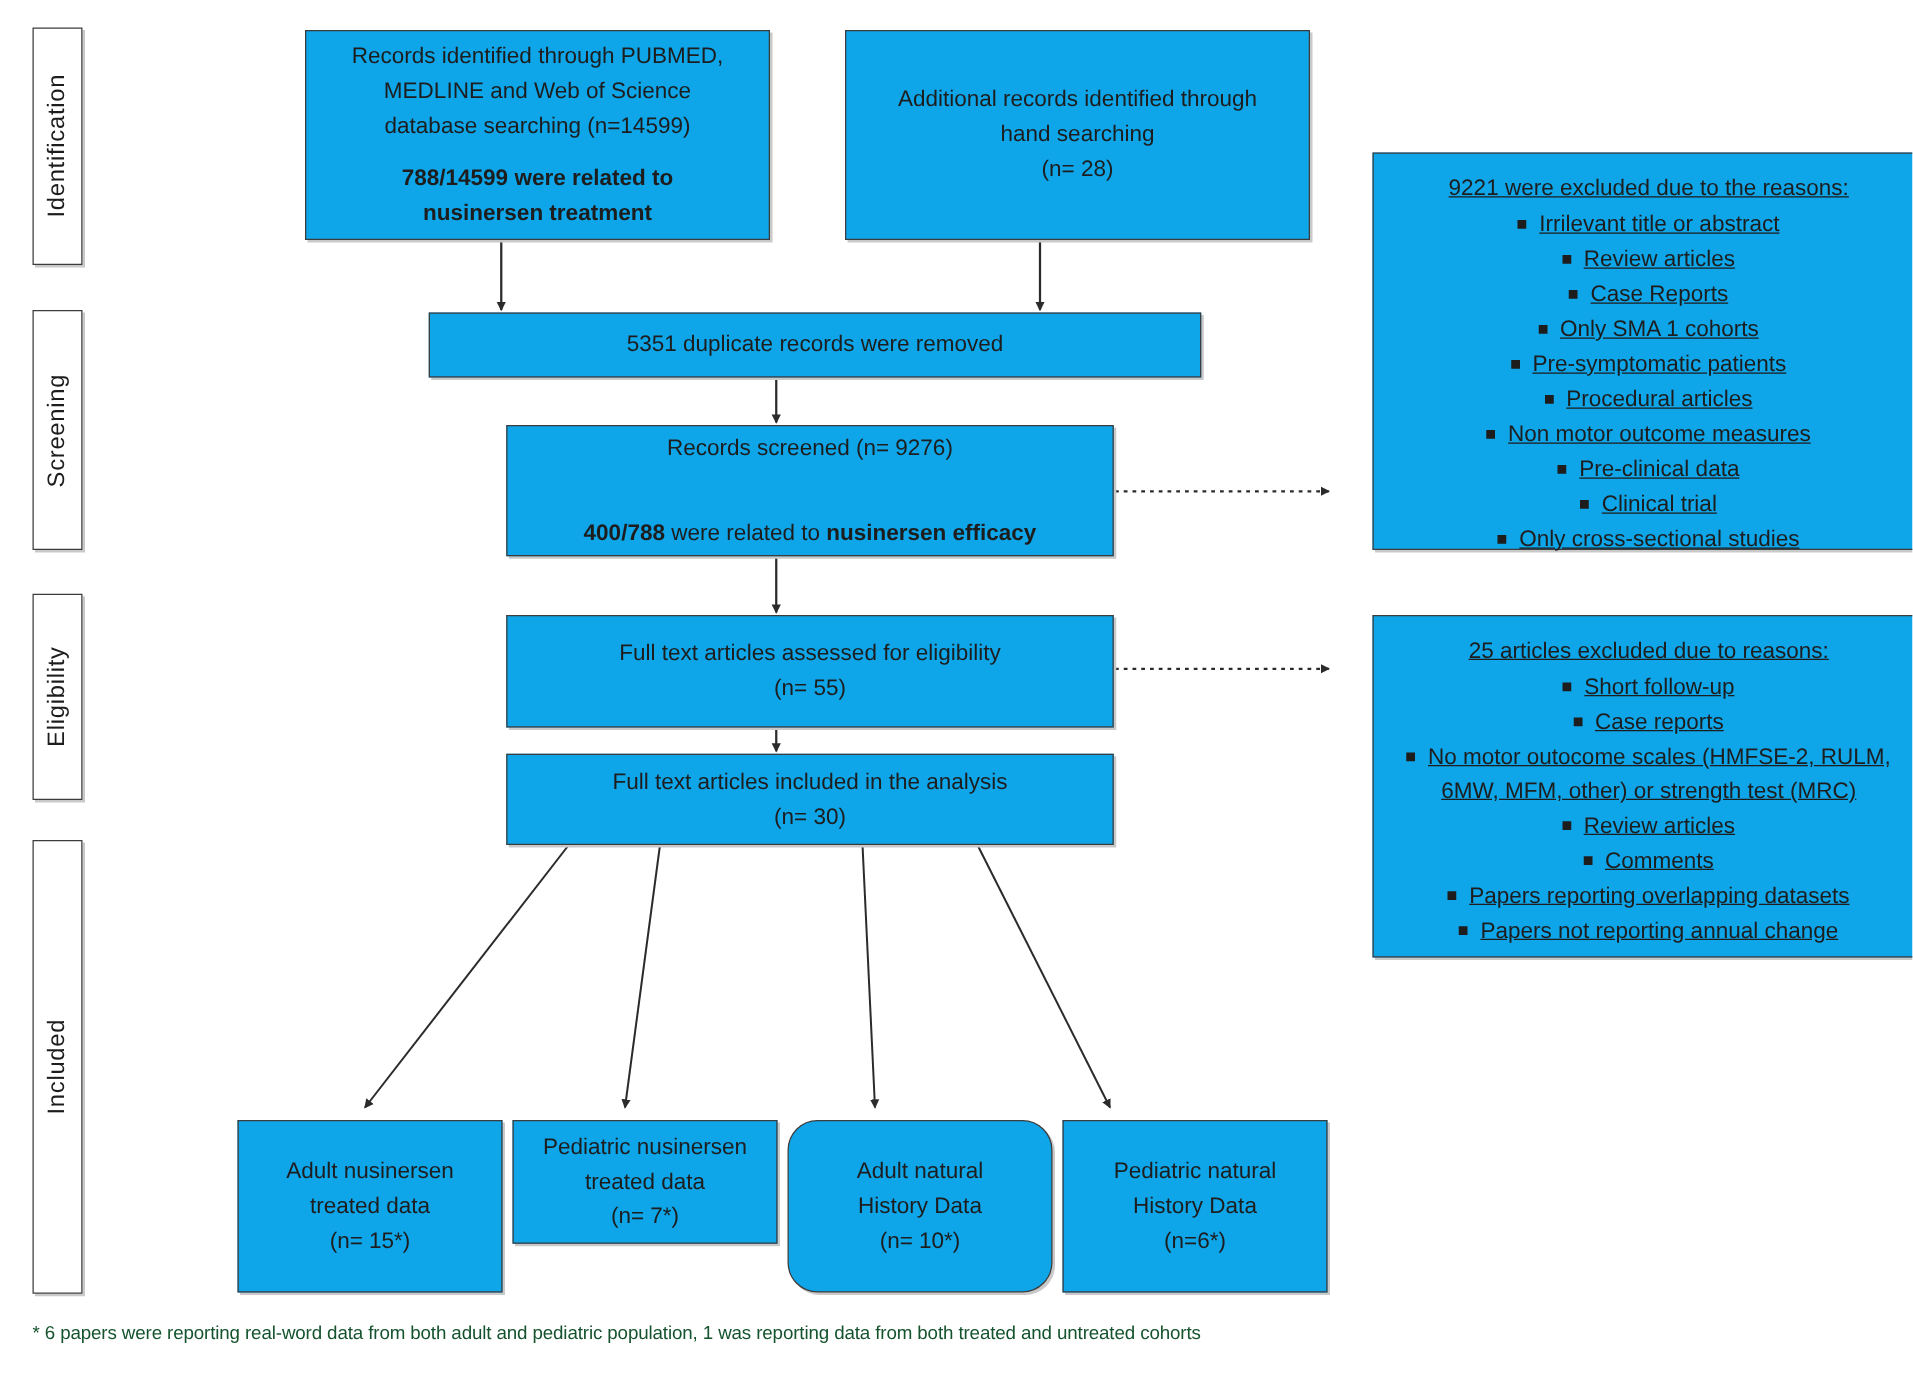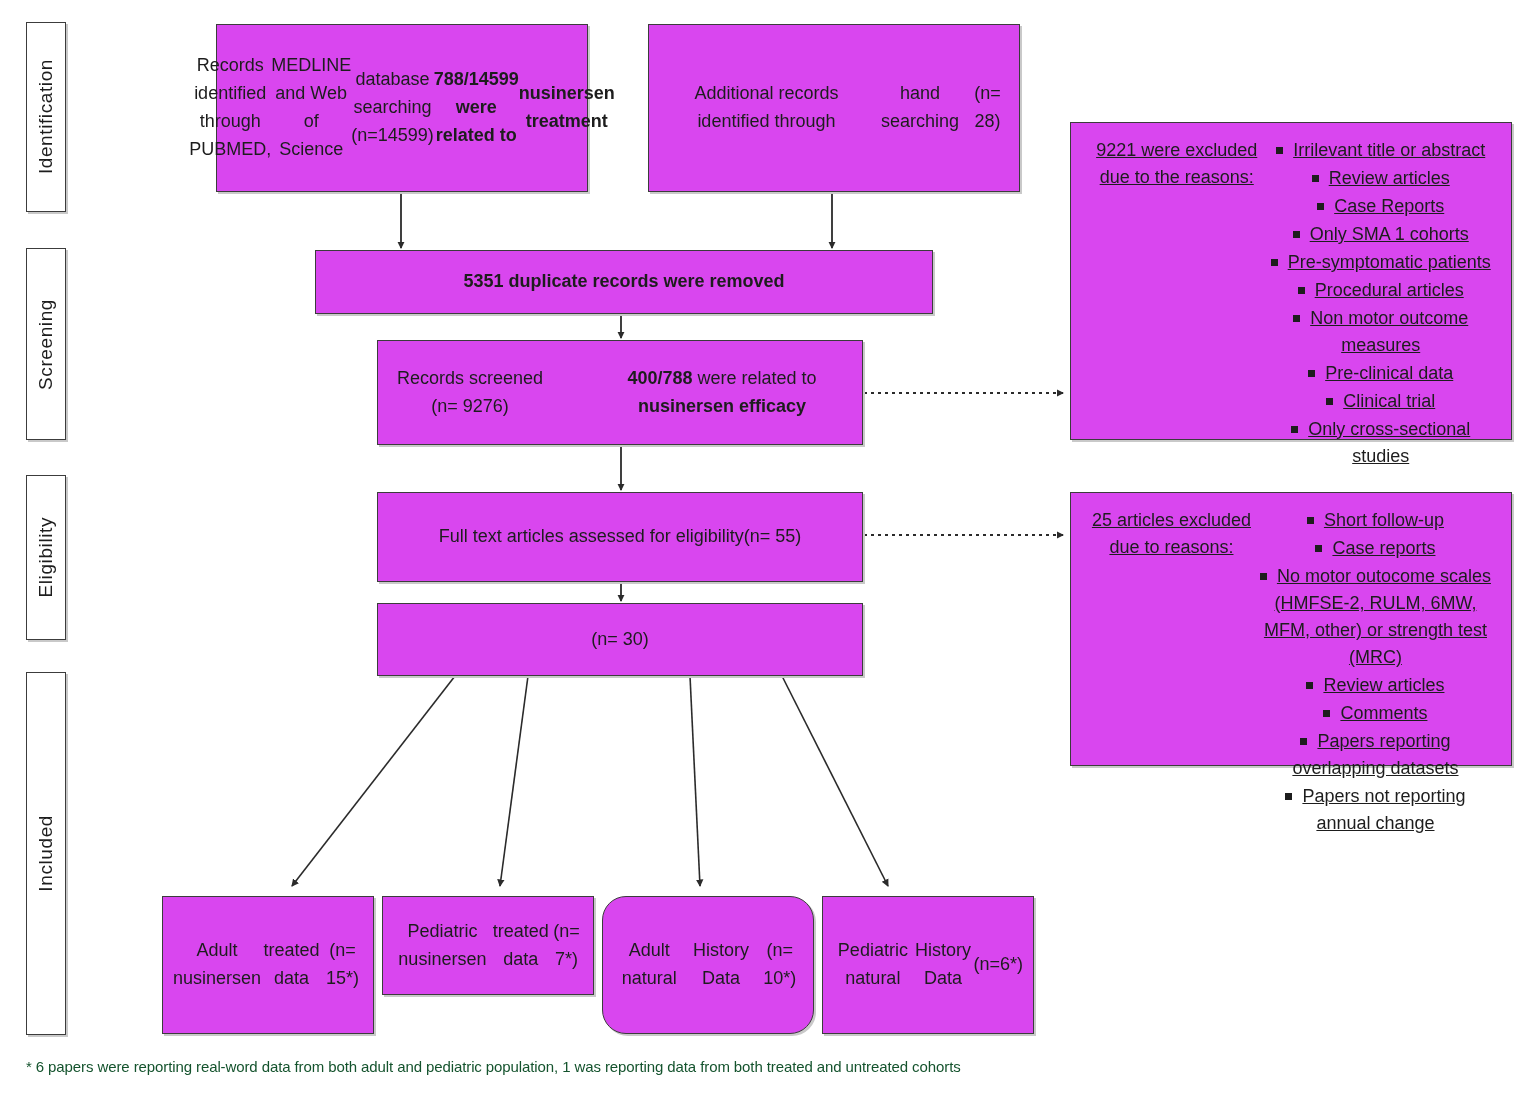--- a/index.html
+++ b/index.html
@@ -23,31 +23,32 @@
     left: 0;
     top: 0;
     width: 1530px;
     height: 1112px;
     pointer-events: none;
   }
   .box {
     position: absolute;
     box-sizing: border-box;
     border: 1.5px solid #3c3c3c;
-    background: #d946ef;
+    background: #0ea5e9;
     box-shadow: 2px 2px 0 0 #c9c9c9;
     display: flex;
-    flex-direction: row;
+    flex-direction: column;
     align-items: center;
     justify-content: center;
     text-align: center;
     font-size: 18px;
     line-height: 1.55;
     color: #1d1d1d;
     padding: 6px 10px;
+    margin-left: 28px;
   }
   .stage {
     position: absolute;
     box-sizing: border-box;
     border: 1.5px solid #3c3c3c;
     background: #ffffff;
     box-shadow: 2px 2px 0 0 #c9c9c9;
     display: flex;
     align-items: center;
     justify-content: center;
@@ -159,36 +160,37 @@
     <span class="ln bold">788/14599 were related to</span>
     <span class="ln bold">nusinersen treatment</span>
   </div>
 
   <div class="box" style="left:648px; top:24px; width:372px; height:168px;align-items:center;">
     <span class="ln">Additional records identified through</span>
     <span class="ln">hand searching</span>
     <span class="ln">(n= 28)</span>
   </div>
 
-  <div class="box" style="left:315px; top:250px; width:618px; height:64px;font-weight:bold;">
+  <div class="box" style="left:315px; top:250px; width:618px; height:52px;">
     <span class="ln">5351 duplicate records were removed</span>
   </div>
 
   <div class="box" style="left:377px; top:340px; width:486px; height:105px;gap:20px;">
     <span class="ln">Records screened  (n= 9276)</span>
     <span class="spacer"></span>
     <span class="ln"><b>400/788</b><span> were related to </span><b>nusinersen efficacy</b></span>
   </div>
 
   <div class="box" style="left:377px; top:492px; width:486px; height:90px;">
     <span class="ln">Full text articles assessed for eligibility</span>
     <span class="ln">(n= 55)</span>
   </div>
 
   <div class="box" style="left:377px; top:603px; width:486px; height:73px;">
+    <span class="ln">Full text articles included in the analysis</span>
     <span class="ln">(n= 30)</span>
   </div>
 
   <div class="box exclusion" style="left:1070px; top:122px; width:442px; height:318px;">
     <div class="exc-head">9221 were excluded due to the reasons:</div>
     <ul class="exc-list">
       <li><span class="bullet"></span><span>Irrilevant title or abstract</span></li>
       <li><span class="bullet"></span><span>Review articles</span></li>
       <li><span class="bullet"></span><span>Case Reports</span></li>
       <li><span class="bullet"></span><span>Only SMA 1 cohorts</span></li>

